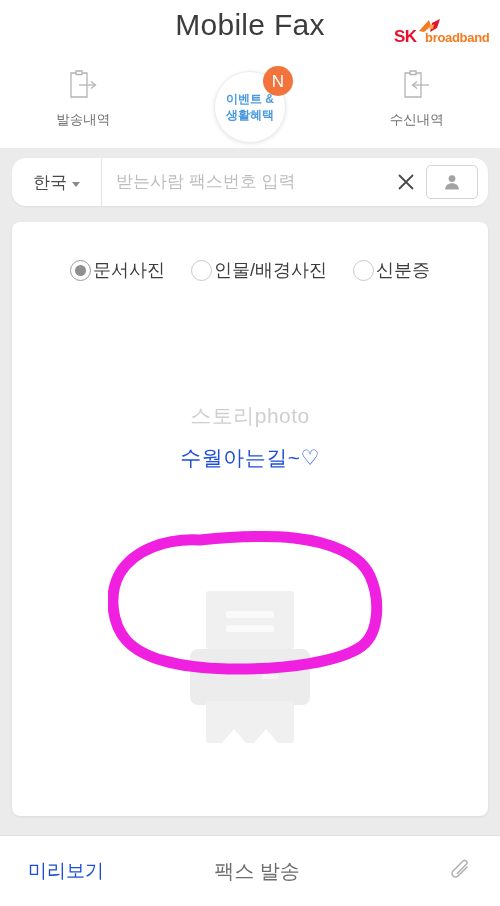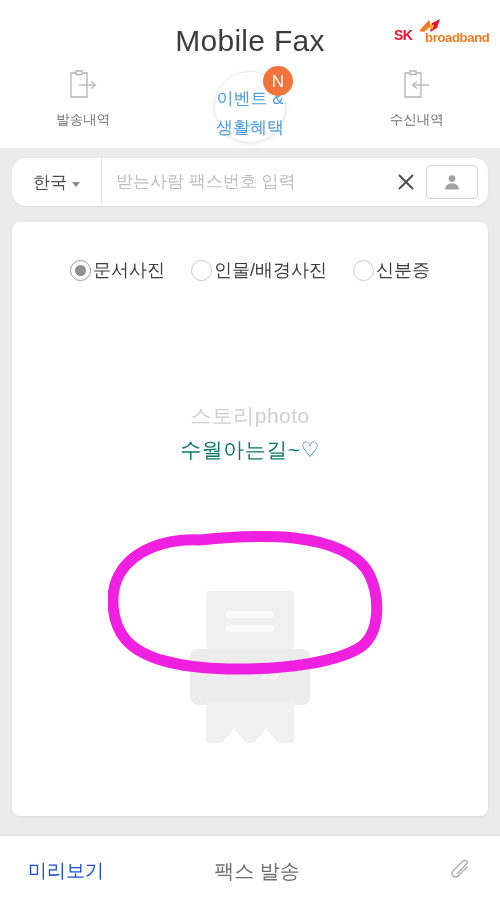--- a/index.html
+++ b/index.html
@@ -19,29 +19,28 @@
   .header {
     position: absolute; left: 0; top: 0;
     width: 500px; height: 148px;
     background: #ffffff;
   }
   .brand-title {
     position: absolute; left: 0; top: 8px;
     width: 500px; text-align: center;
     font-size: 30px; font-weight: 400; color: #3c3c3c;
     letter-spacing: 0.3px;
-    margin-top: 16px;
   }
   .sk-logo {
     position: absolute; right: 14px; top: 19px;
     width: 92px; height: 30px;
   }
   .sk-logo .sk-text {
     position: absolute; left: 0; top: 8px;
-    font-size: 14px; font-weight: 700; color: #e8112d;
+    font-size: 17px; font-weight: 700; color: #e8112d;
     letter-spacing: -0.5px;
   }
   .sk-logo .sk-bb {
     position: absolute; left: 31px; top: 11px;
     font-size: 13px; font-weight: 700; color: #f47b20;
     letter-spacing: -0.3px;
   }
   .sk-logo .sk-mark {
     position: absolute; left: 24px; top: 0px;
     width: 24px; height: 14px;
@@ -77,22 +76,22 @@
     position: relative;
     width: 72px; height: 72px; border-radius: 50%;
     background: #ffffff;
     border: 1px solid #ededed;
     box-shadow: 0 1px 4px rgba(0,0,0,0.10);
     display: flex; flex-direction: column;
     align-items: center; justify-content: center;
     margin-top: 6px;
   }
   .event-circle .ev-line {
-    font-size: 17px; font-weight: 400; color: #4a9ae0;
-    line-height: 16px; white-space: nowrap; margin-top: 13px;
+    font-size: 12px; font-weight: 700; color: #4a9ae0;
+    line-height: 16px; white-space: nowrap;
   }
   .badge-n {
     position: absolute; right: -8px; top: -6px;
     width: 30px; height: 30px; border-radius: 50%;
     background: #f2743c;
     color: #fff; font-size: 17px; font-weight: 400;
     display: flex; align-items: center; justify-content: center;
     line-height: 1;
   }
 
@@ -183,21 +182,21 @@
     transform: translate(-50%, -50%);
     width: 160px; height: 170px;
     opacity: 1;
   }
   .watermark {
     position: absolute; left: 0; top: 180px;
     width: 476px; text-align: center;
     pointer-events: none;
   }
   .wm-line1 { font-size: 21px; color: #cfcfcf; letter-spacing: 0.5px; }
-  .wm-line2 { font-size: 21px; color: #0f766e; margin-top: 6px; letter-spacing: 0.5px; }
+  .wm-line2 { font-size: 21px; color: #1d4ed8; margin-top: 14px; letter-spacing: 0.5px; }
 
   
   .annot {
     position: absolute; left: 108px; top: 528px;
     width: 278px; height: 148px;
     pointer-events: none;
   }
 
   
   .bottom-bar {

